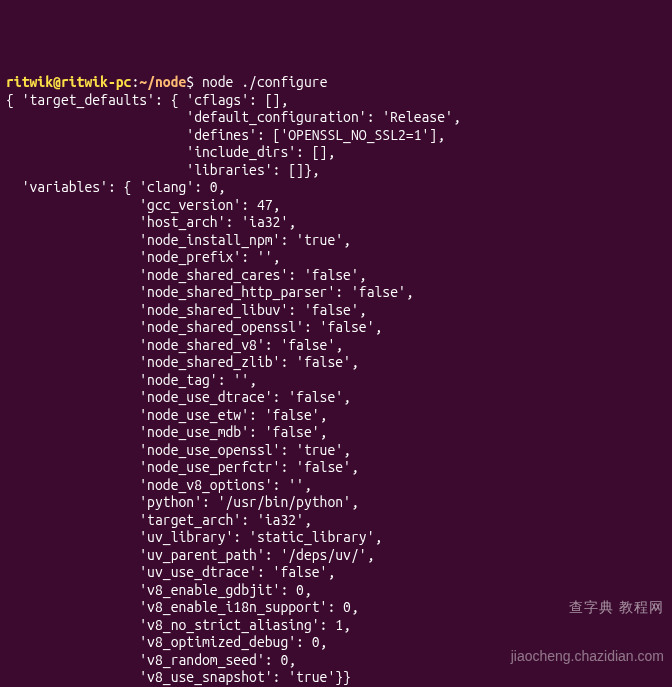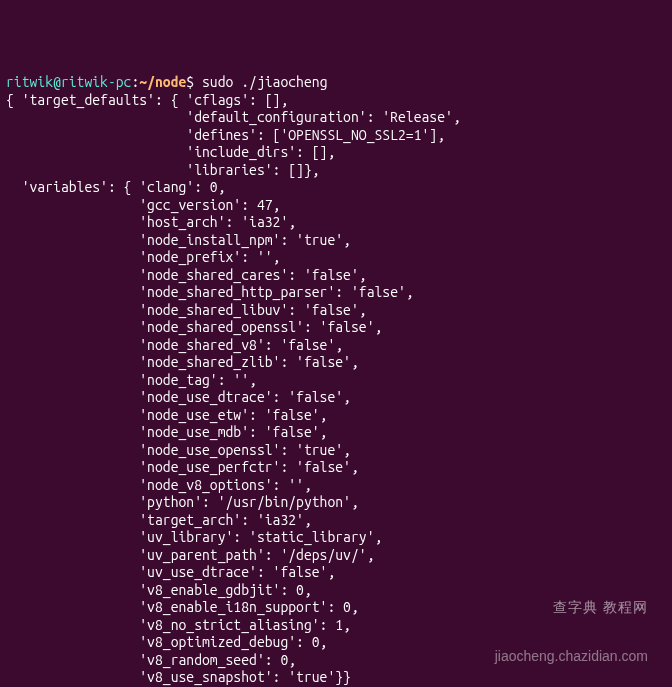--- a/index.html
+++ b/index.html
@@ -14,40 +14,40 @@
       font-size: 14px;
       line-height: 1.25;
       width: 672px;
       height: 687px;
       padding: 4px 6px;
       position: relative;
       white-space: pre;
       overflow: hidden;
     }
     .prompt-user {
-      color: #5eead4;
-      font-weight: normal;
+      color: #fde047;
+      font-weight: bold;
     }
     .prompt-path {
       color: #fdba74;
       font-weight: bold;
     }
     .prompt-dollar {
       color: #ffffff;
     }
     .cmd {
       color: #ffffff;
     }
     .out {
       color: #ffffff;
     }
     .watermark {
       position: absolute;
       bottom: 6px;
-      right: 24px;
+      right: 8px;
       color: rgba(255,255,255,0.55);
       font-family: sans-serif;
       font-size: 12px;
       text-align: right;
       line-height: 1.3;
     }
     .watermark .cn {
       font-size: 14px;
       letter-spacing: 1px;
     }
@@ -55,21 +55,21 @@
       font-size: 14px;
       opacity: 0.8;
       margin-left: 38px;
     }
   </style>
 </head>
 <body>
 
 
 
-<div><span class="prompt-user">ritwik@ritwik-pc</span><span class="prompt-dollar">:</span><span class="prompt-path">~/node</span><span class="prompt-dollar">$</span> <span class="cmd">sudo ./jiaocheng</span>
+<div><span class="prompt-user">ritwik@ritwik-pc</span><span class="prompt-dollar">:</span><span class="prompt-path">~/node</span><span class="prompt-dollar">$</span> <span class="cmd">node ./configure</span>
 <span id="out-block" class="out">{ 'target_defaults': { 'cflags': [],
                        'default_configuration': 'Release',
                        'defines': ['OPENSSL_NO_SSL2=1'],
                        'include_dirs': [],
                        'libraries': []},
   'variables': { 'clang': 0,
                  'gcc_version': 47,
                  'host_arch': 'ia32',
                  'node_install_npm': 'true',
                  'node_prefix': '',

